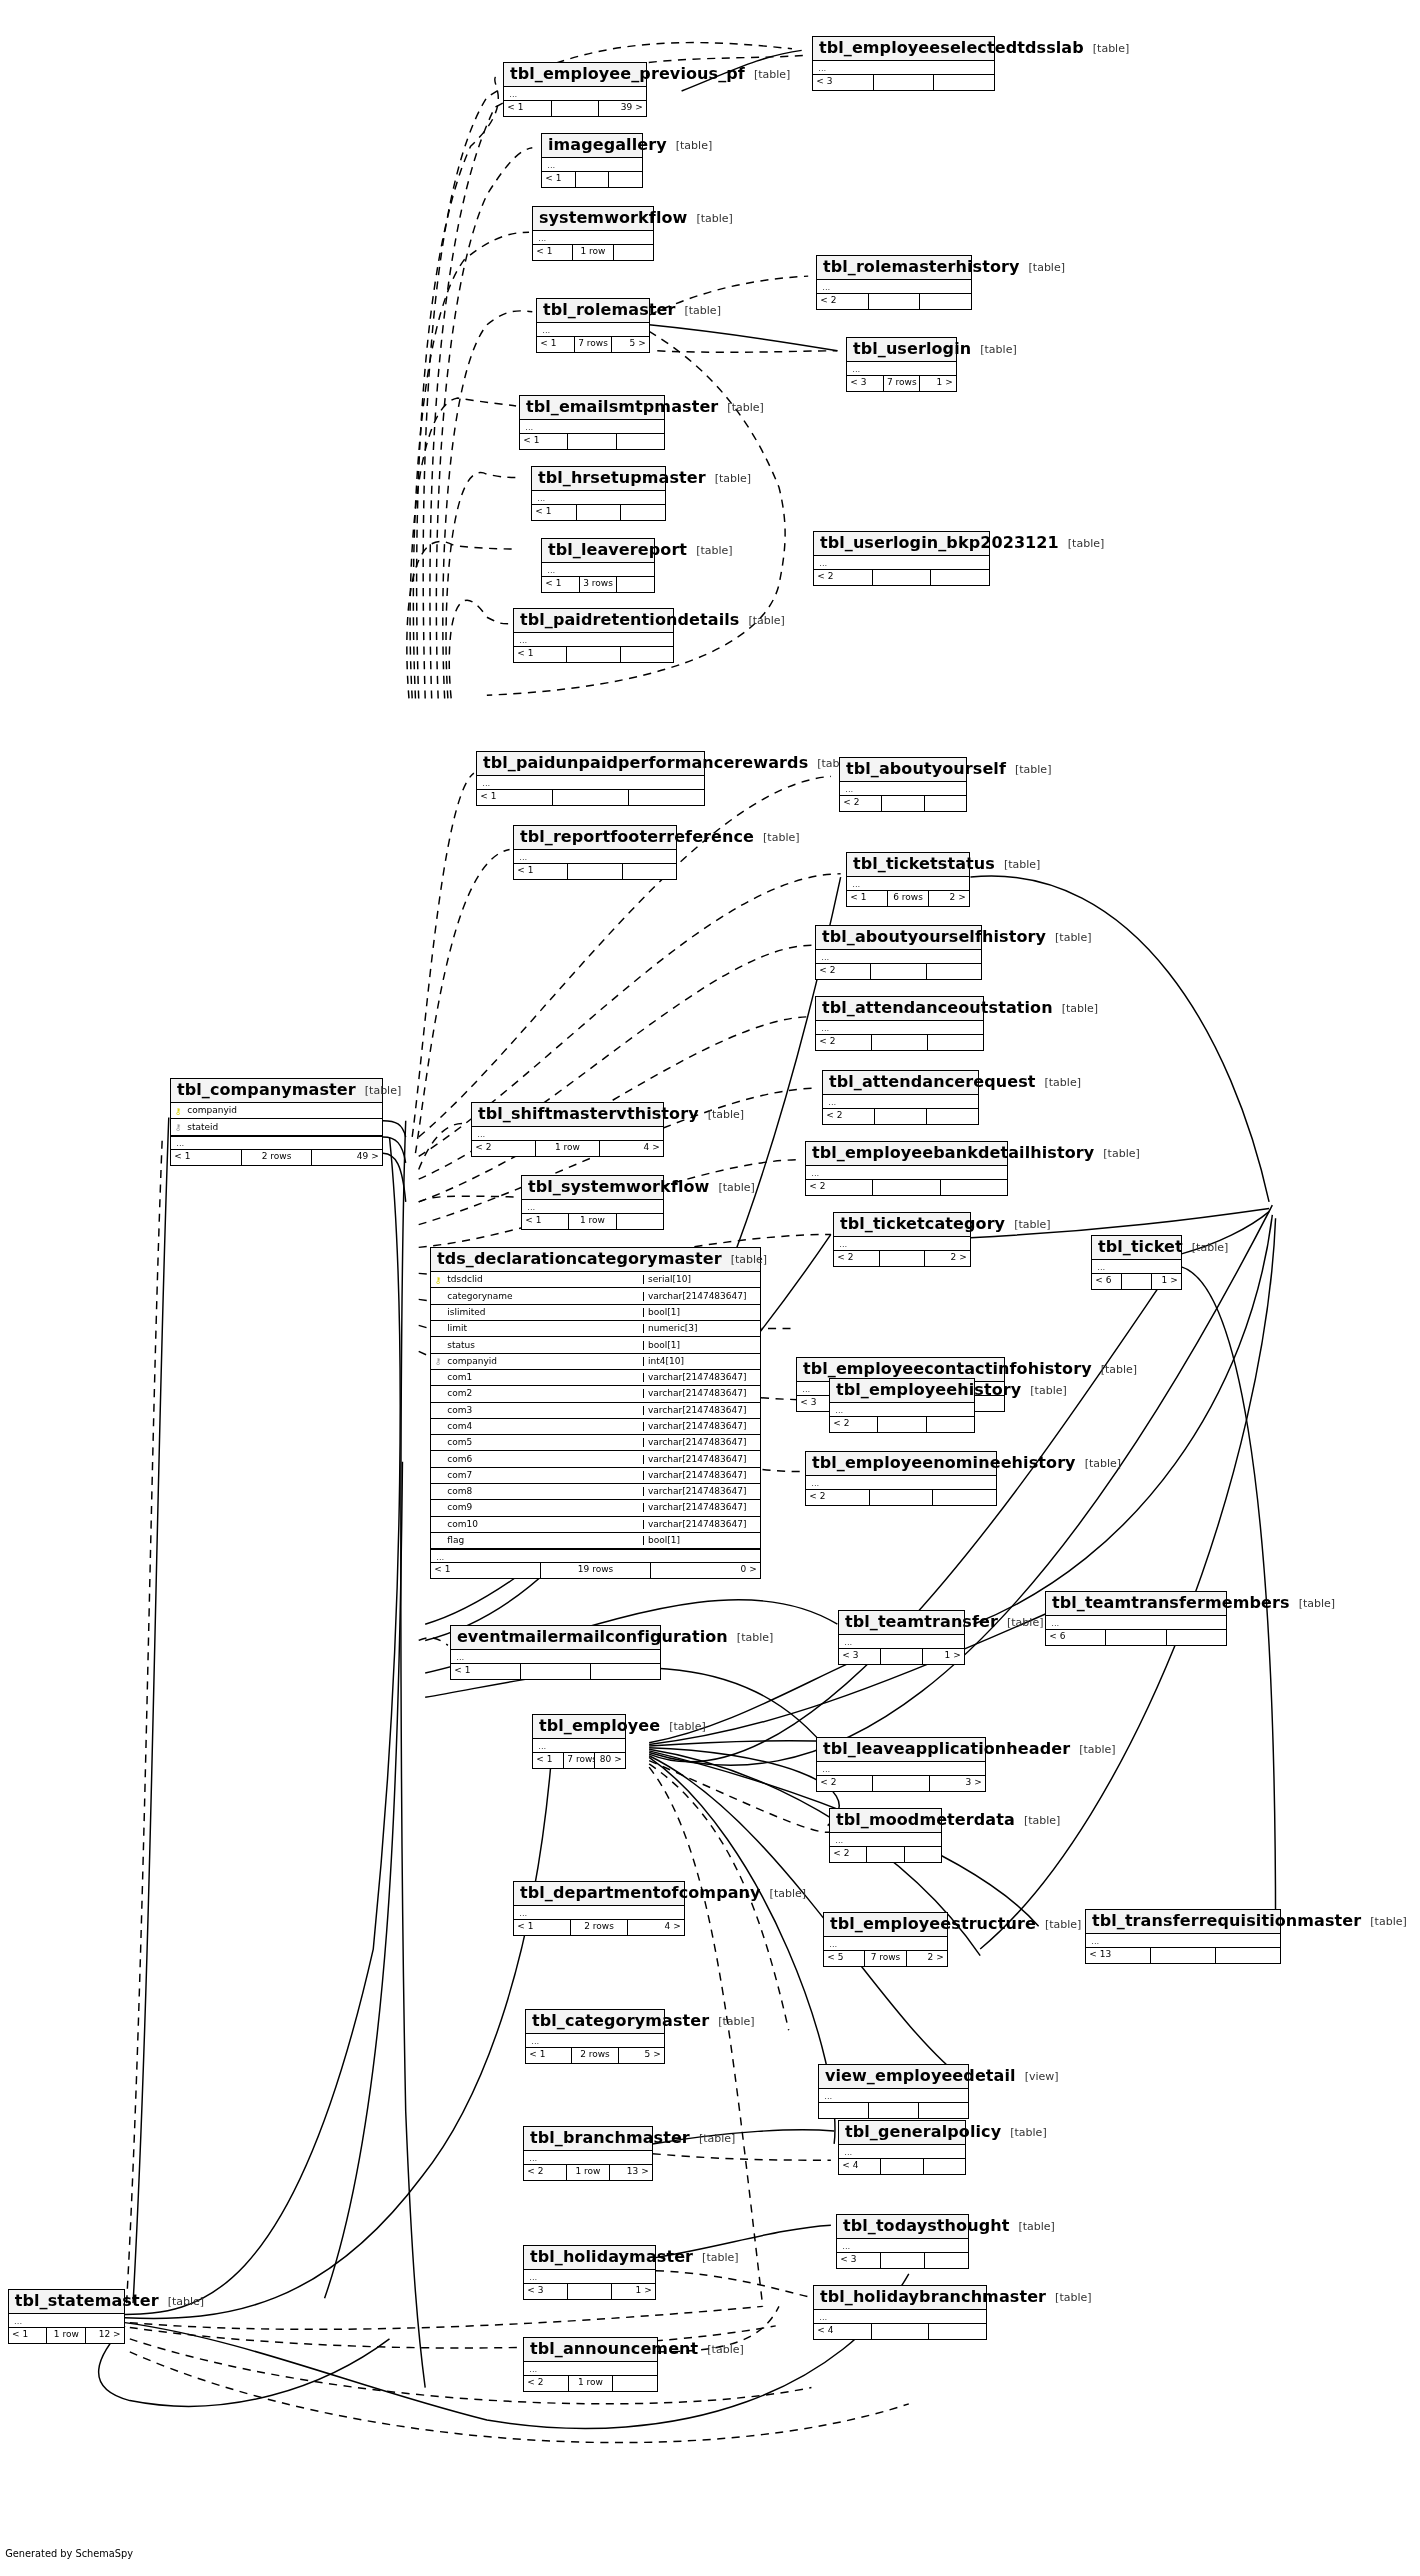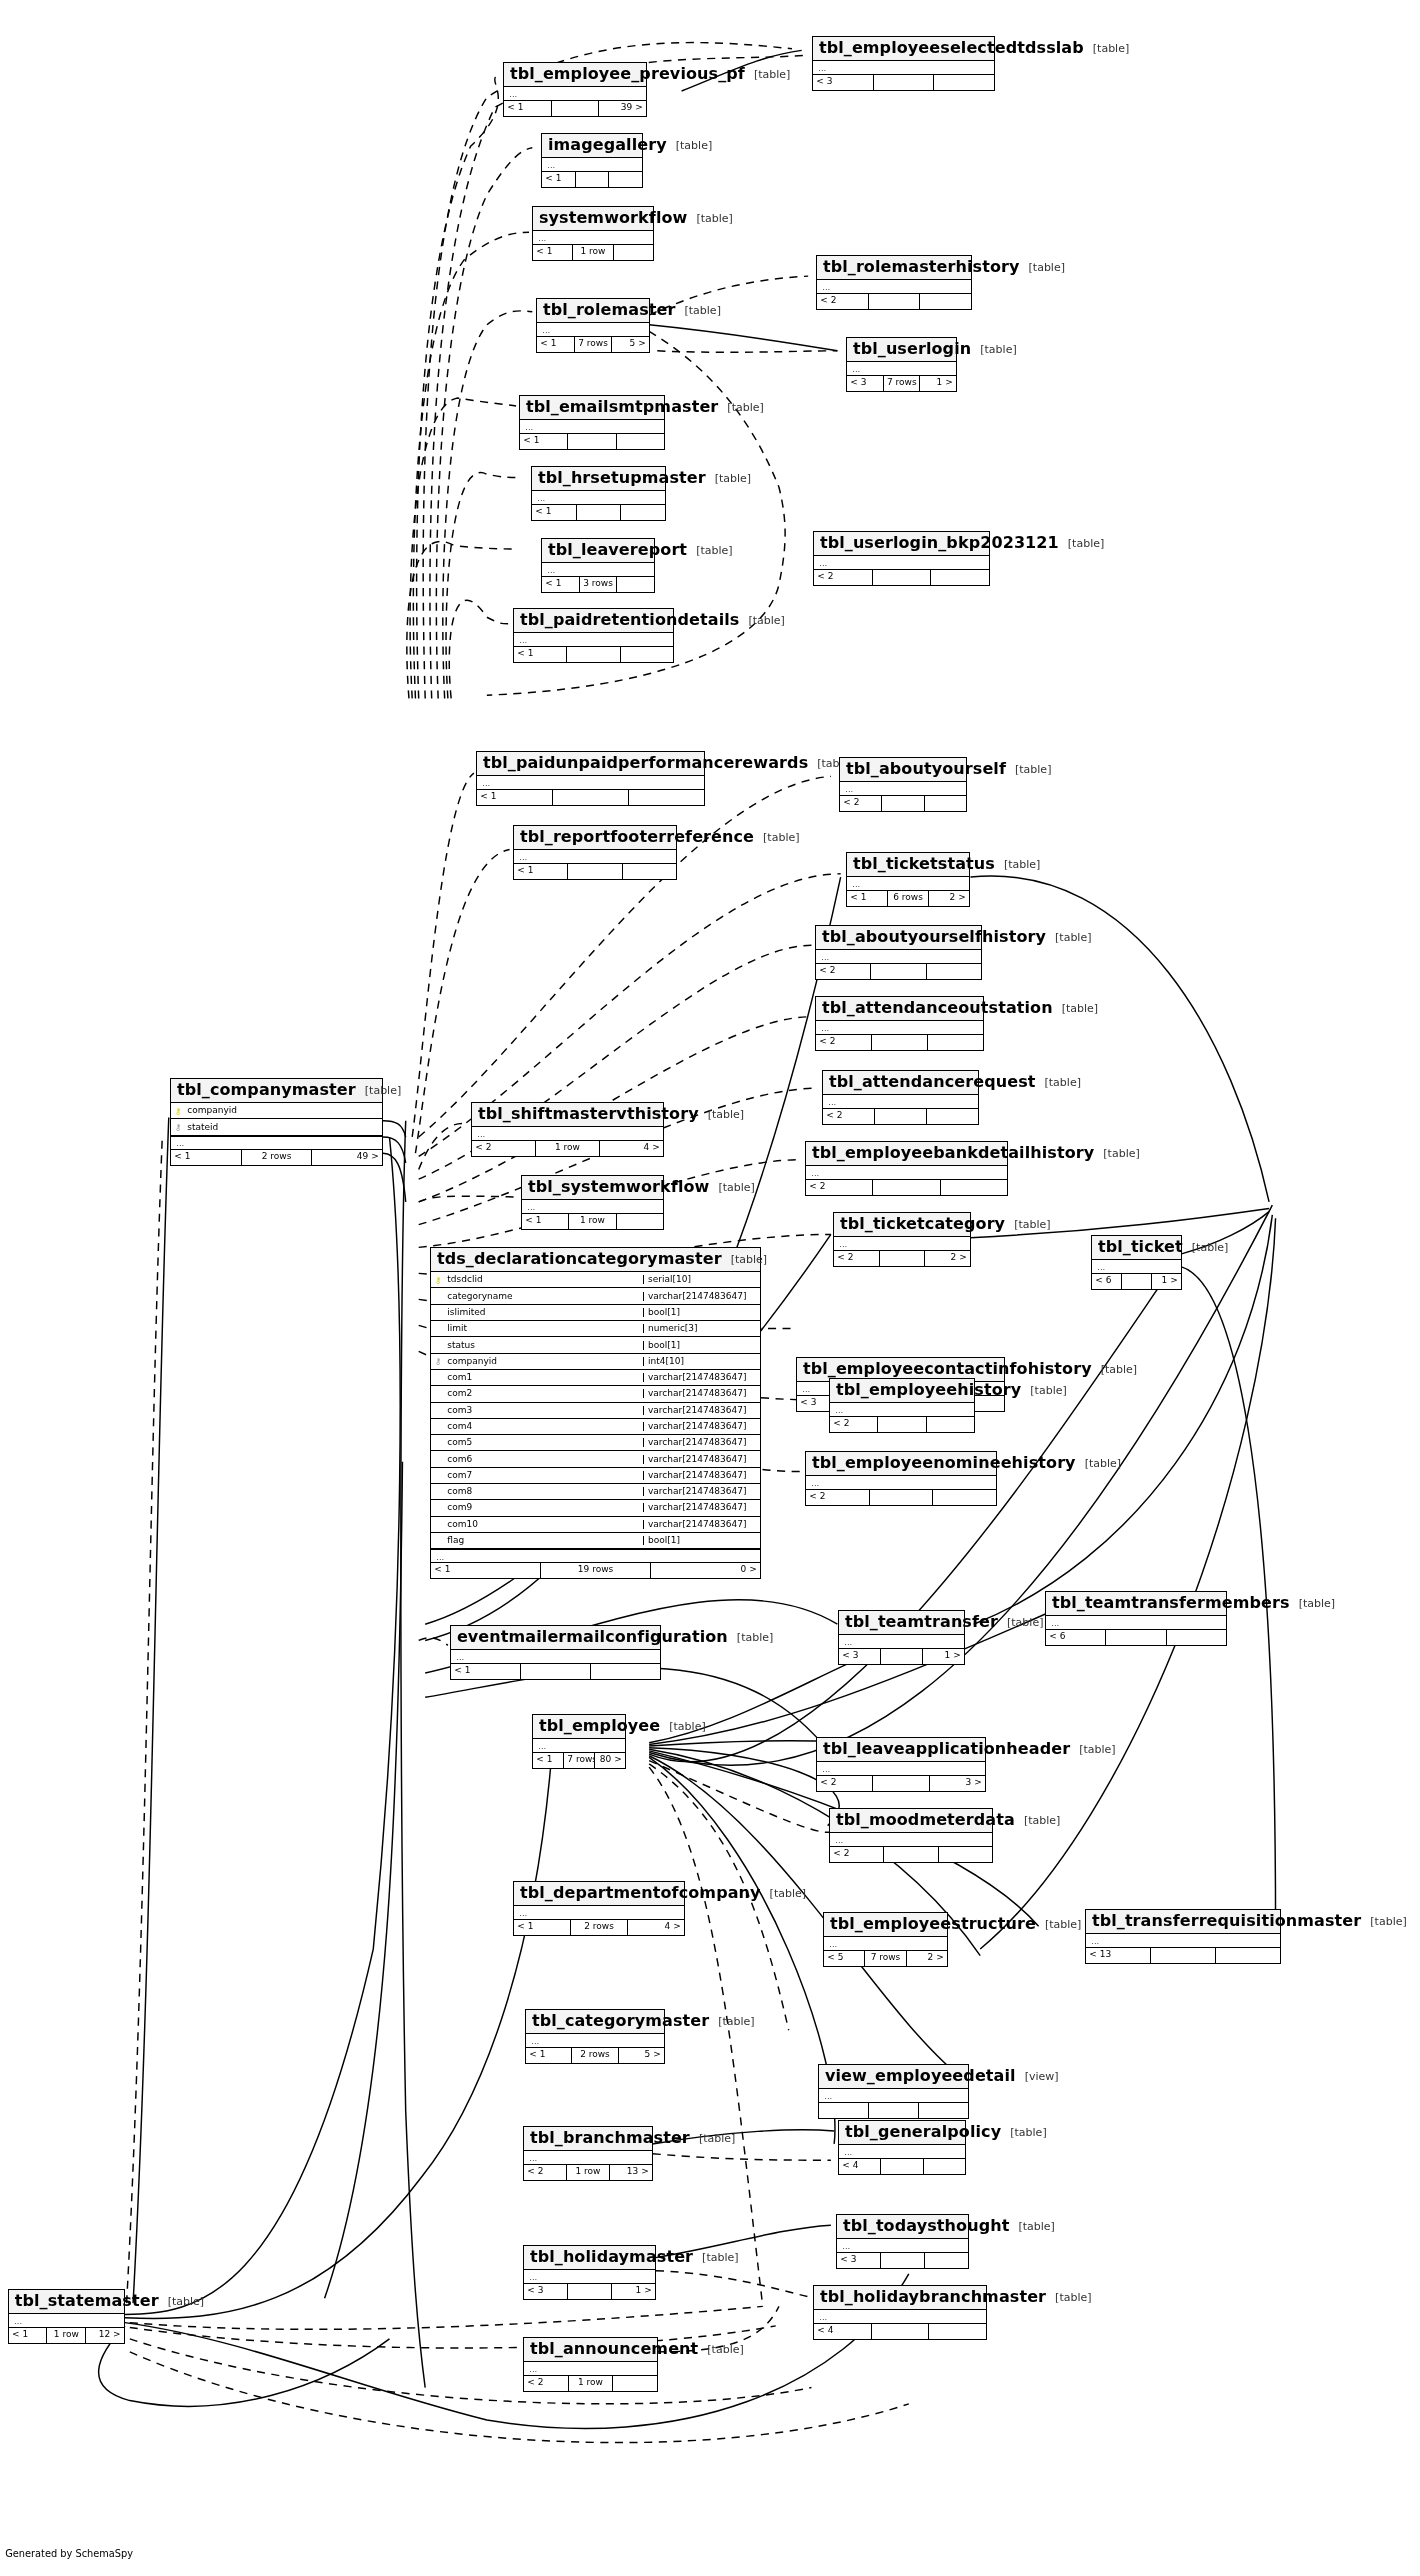--- a/index.html
+++ b/index.html
@@ -725,21 +725,21 @@
         </div>
         <div class="body">
           <div class="ell">...</div>
         </div>
         <div class="foot">
           <div class="l">&lt; 1</div>
           <div class="c">7 rows</div>
           <div class="r">80 &gt;</div>
         </div>
       </div>
-      <div class="tbl" style="left: 829px; top: 1808px; width: 164px;">
+      <div class="tbl" style="left: 829px; top: 1808px; width: 113px;">
         <div class="hdr">
           <span class="nm">tbl_moodmeterdata</span>
           <span class="kind">[table]</span>
         </div>
         <div class="body">
           <div class="ell">...</div>
         </div>
         <div class="foot">
           <div class="l">&lt; 2</div>
           <div class="c"></div>

